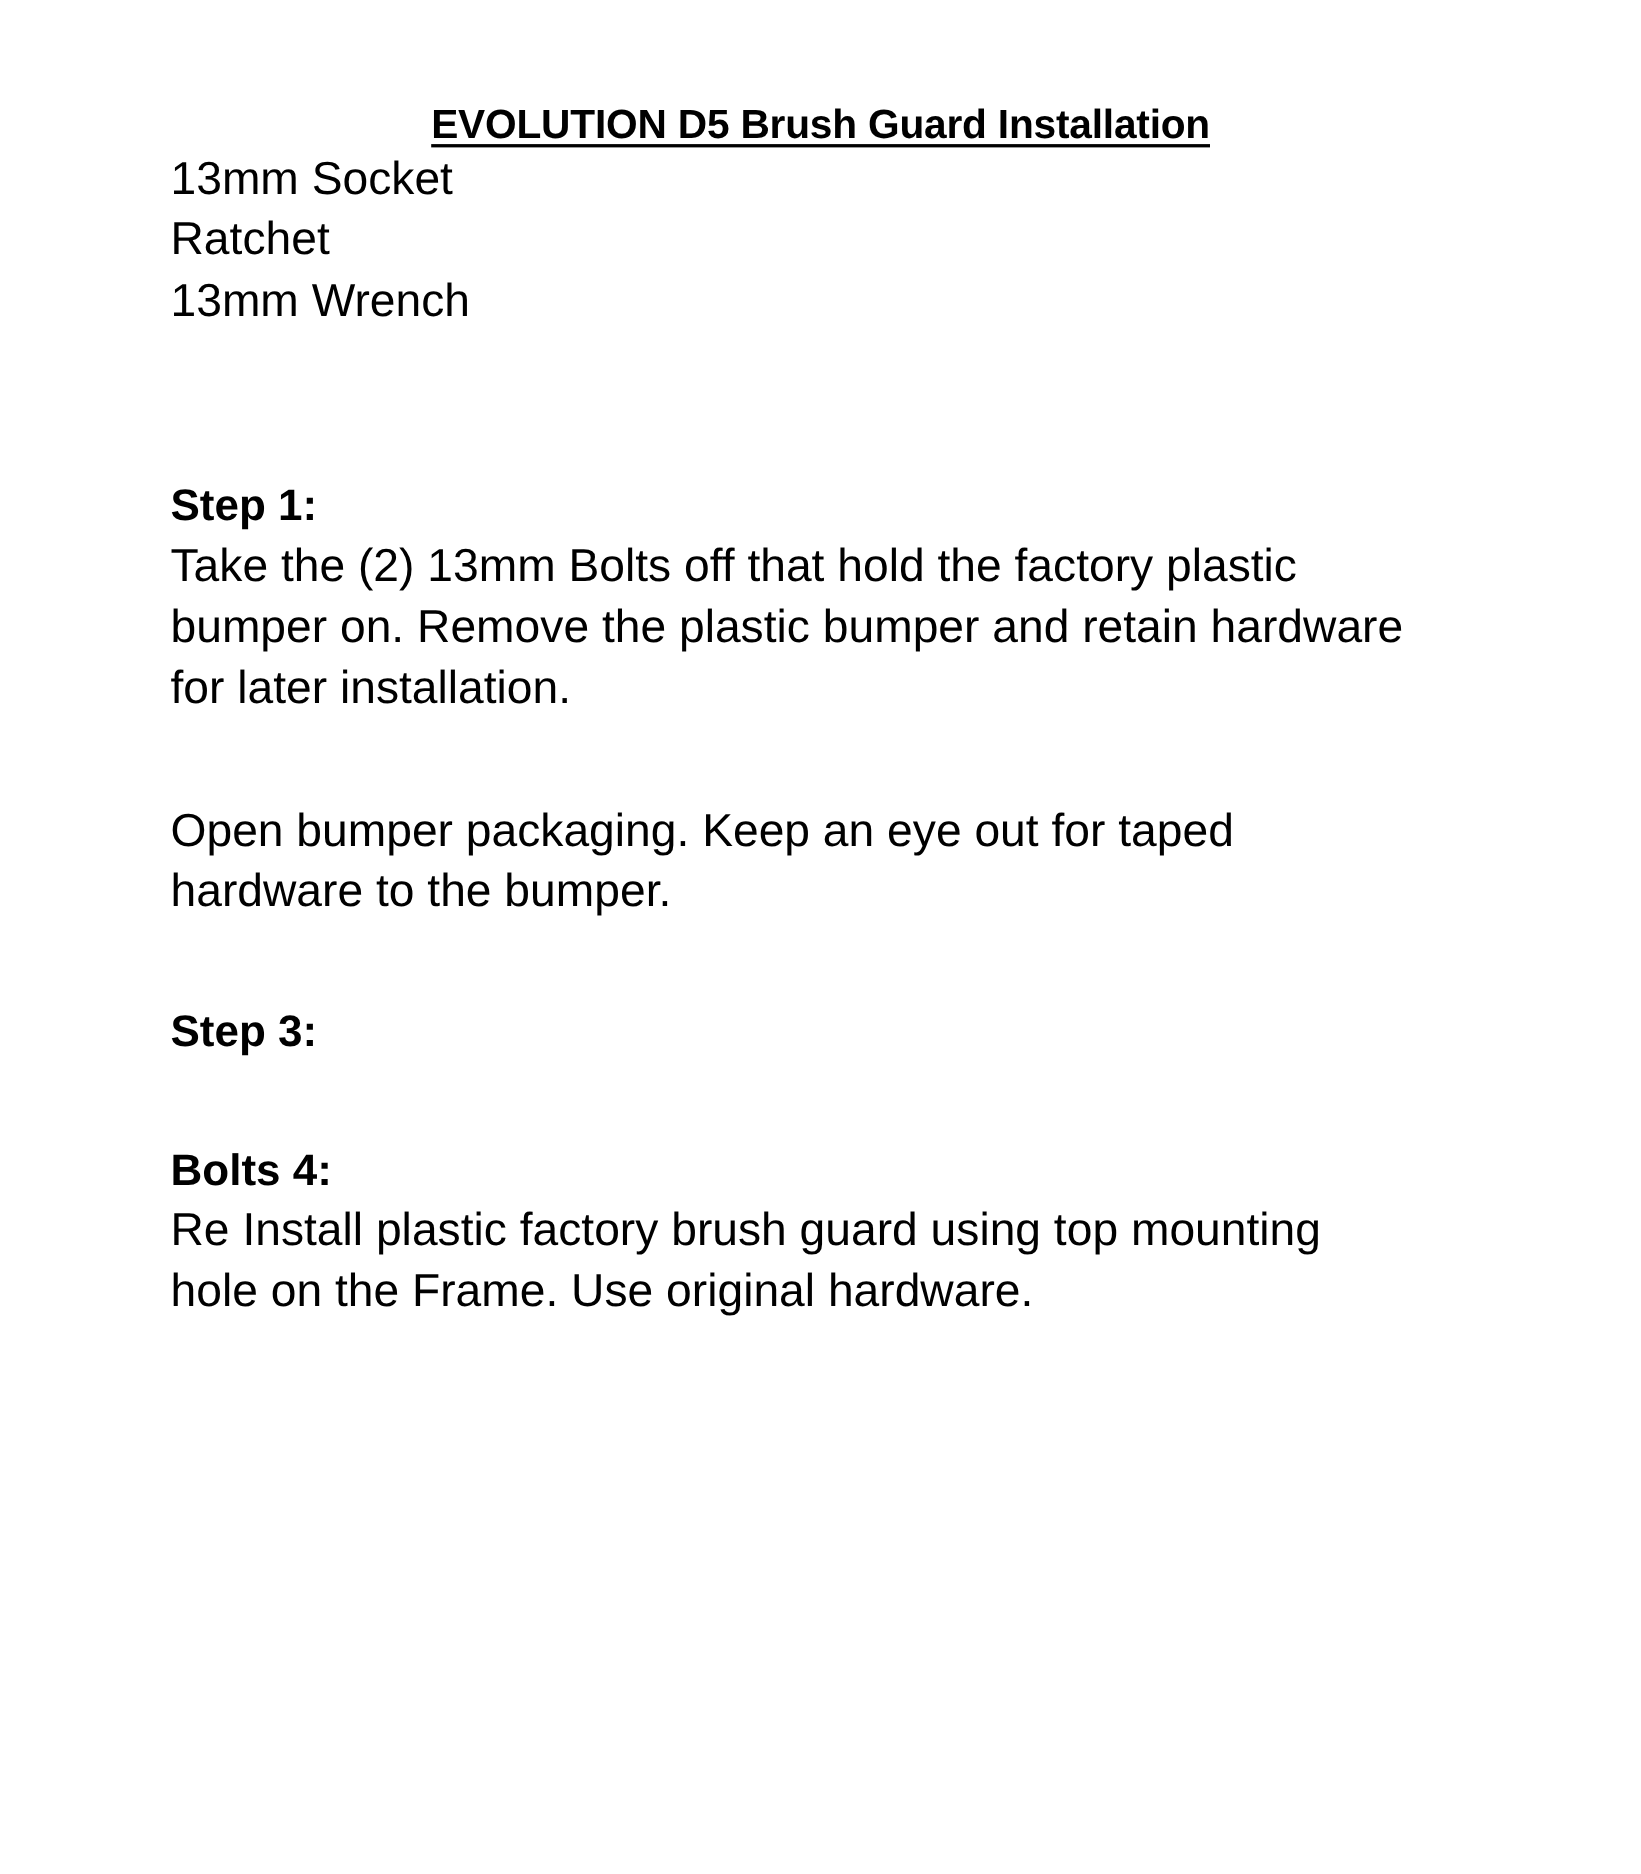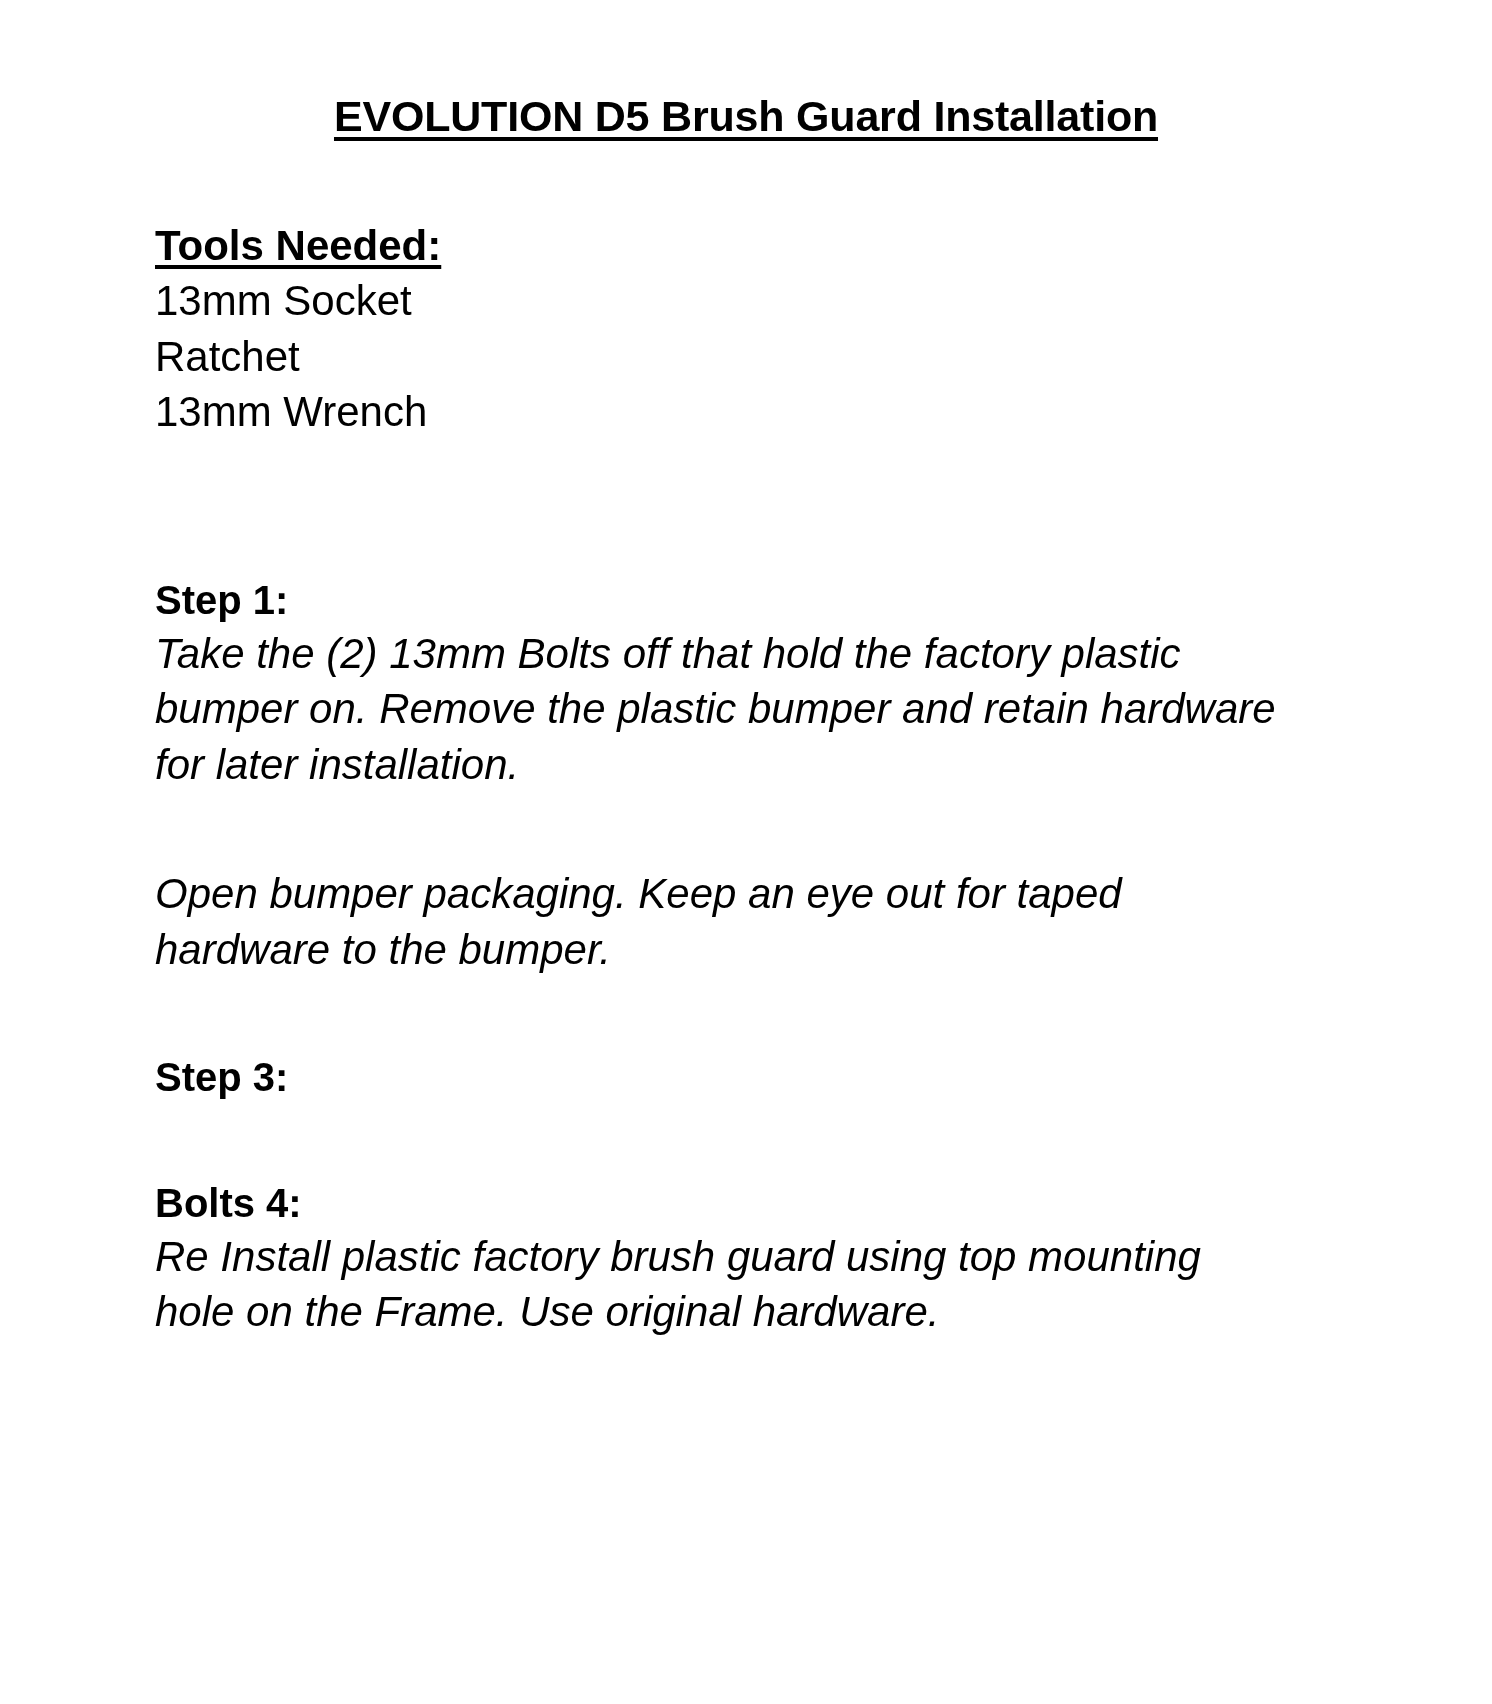--- a/index.html
+++ b/index.html
@@ -17,21 +17,21 @@
   .page {
     width: 1492px;
     height: 1704px;
     box-sizing: border-box;
     padding: 0;
     position: relative;
     background: #ffffff;
   }
   .doc-title {
     text-align: center;
-    font-size: 43px;
+    font-size: 37px;
     font-weight: bold;
     text-decoration: underline;
     text-underline-offset: 6px;
     margin: 0;
     padding-top: 92px;
     letter-spacing: -0.2px;
   }
   .body-block {
     padding-left: 155px;
     padding-right: 150px;
@@ -61,37 +61,35 @@
     font-weight: bold;
     line-height: 1.3;
     margin: 0;
   }
   .step-text {
     font-size: 42px;
     font-weight: normal;
     line-height: 1.32;
     margin: 0;
     max-width: 1135px;
-    font-style: italic;
   }
   .spacer-tools {
     height: 60px;
   }
 </style>
 </head>
 <body>
 
 <div class="page">
 
   <h1 class="doc-title">EVOLUTION D5 Brush Guard Installation</h1>
 
   <div class="body-block">
 
     <div>
-      <p class="section-heading tools-heading">Tools Needed:</p>
       <p class="tool-line">13mm Socket</p>
       <p class="tool-line">Ratchet</p>
       <p class="tool-line">13mm Wrench</p>
     </div>
 
     <div class="spacer-tools"></div>
 
     <div class="step-block">
       <p class="step-label">Step 1:</p>
       <p class="step-text">Take the (2) 13mm Bolts off that hold the factory plastic bumper on. Remove the plastic bumper and retain hardware for later installation.</p>

